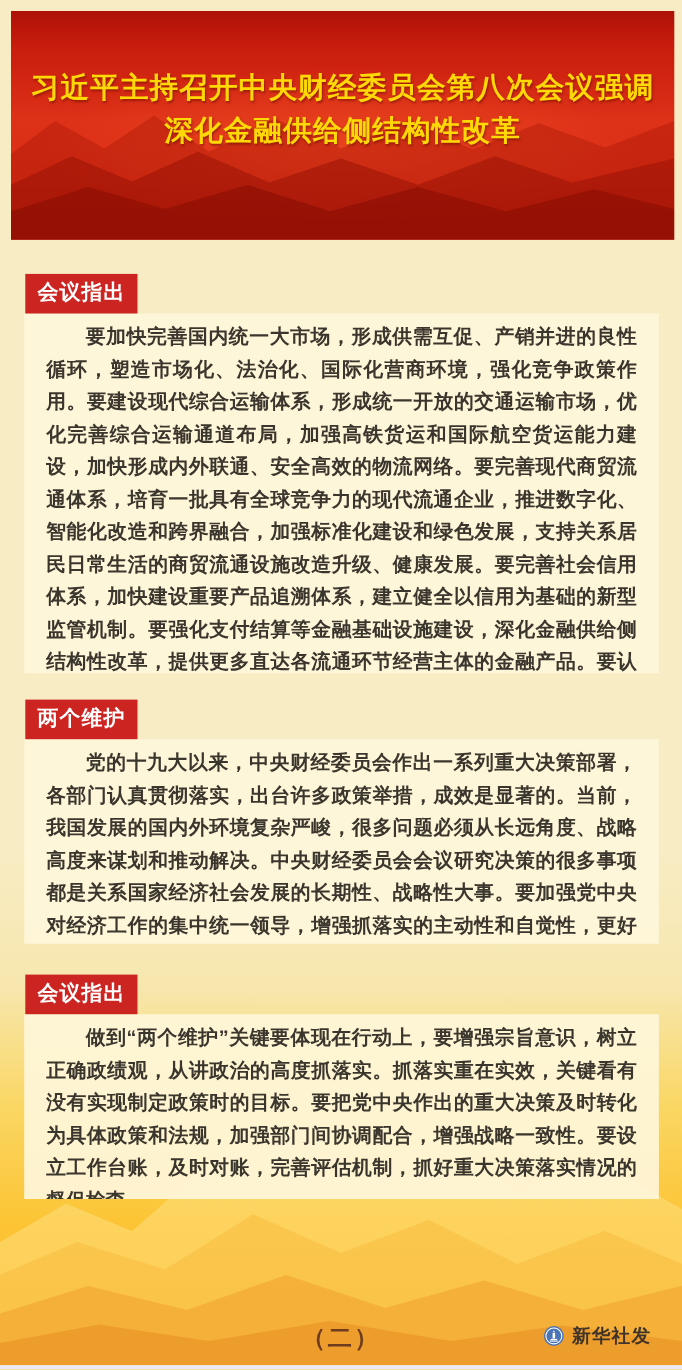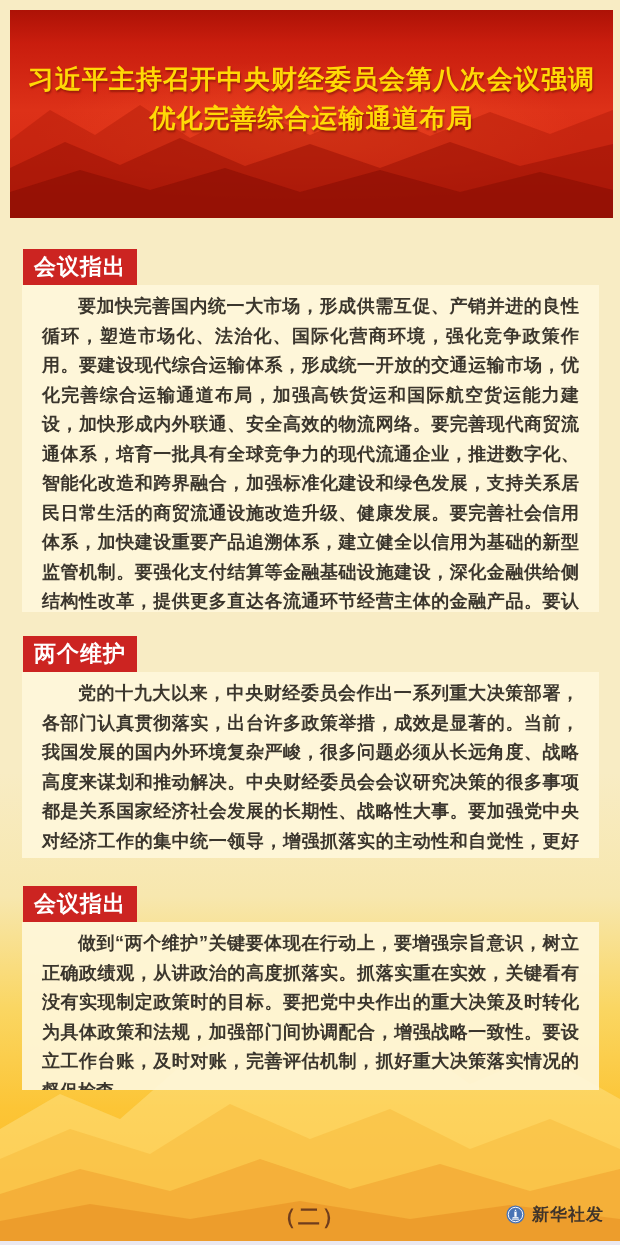--- a/index.html
+++ b/index.html
@@ -39,21 +39,21 @@
     letter-spacing:1px;
     text-shadow:1px 2px 2px rgba(110,15,0,.55);
     white-space:nowrap;
   }
   
   .badge{
     position:absolute; left:23px;
     height:36px;
     background:#cc2421;
     color:#ffffff;
-    font-size:22px;
+    font-size:19px;
     font-weight:bold;
     letter-spacing:1px;
     line-height:36px;
     padding:0 11px;
     box-sizing:border-box;
     z-index:3;
   }
   .content-box{
     position:absolute; left:22px; width:577px;
     background:rgba(254,246,218,.92);
@@ -87,21 +87,21 @@
     position:absolute; top:1202px; left:50%;
     transform:translateX(-50%);
     color:#6f3d1d;
     font-size:22px;
     font-weight:bold;
     letter-spacing:2px;
     z-index:4;
     white-space:nowrap;
   }
   .footer-credit{
-    position:absolute; top:1203px; right:16px;
+    position:absolute; top:1203px; right:28px;
     display:flex; align-items:center; gap:7px;
     z-index:4;
     font-family:Liberation Mono, monospace;
   }
   .xinhua-logo{
     width:19px; height:19px; display:block;
   }
   .credit-text{
     color:#40342a;
     font-size:17px;
@@ -120,21 +120,21 @@
 <div class="page">
 
   <div class="banner">
     <svg class="banner-mountains" viewBox="0 0 603 208" preserveAspectRatio="none" aria-hidden="true">
       <path d="M0,130 L40,100 L85,125 L130,95 L180,128 L240,98 L300,125 L360,100 L420,126 L480,102 L540,124 L603,100 L603,208 L0,208 Z" fill="#b01a09" opacity="0.45"></path>
       <path d="M0,158 L55,132 L110,155 L170,128 L235,156 L300,134 L370,158 L440,132 L510,156 L603,134 L603,208 L0,208 Z" fill="#9a1205" opacity="0.55"></path>
       <path d="M0,182 L70,160 L140,180 L215,158 L290,182 L370,160 L450,182 L530,162 L603,180 L603,208 L0,208 Z" fill="#880e03" opacity="0.6"></path>
     </svg>
     <div class="banner-titles">
       <div class="banner-title-line">习近平主持召开中央财经委员会第八次会议强调</div>
-      <div class="banner-title-line">优化完善综合运输通道布局</div>
+      <div class="banner-title-line">深化金融供给侧结构性改革</div>
     </div>
   </div>
 
   <svg class="bottom-mountains" viewBox="0 0 620 232" preserveAspectRatio="none" aria-hidden="true">
     <path d="M0,120 L60,85 L120,110 L200,40 L260,10 L330,55 L400,25 L470,75 L540,45 L620,90 L620,232 L0,232 Z" fill="#fde186" opacity="0.50"></path>
     <path d="M0,150 L70,120 L150,145 L230,95 L310,130 L390,100 L470,140 L550,110 L620,140 L620,232 L0,232 Z" fill="#f8bc3e" opacity="0.55"></path>
     <path d="M0,185 L80,160 L170,182 L260,150 L350,180 L440,155 L530,182 L620,160 L620,232 L0,232 Z" fill="#f0a02e" opacity="0.55"></path>
     <path d="M0,212 L90,195 L190,210 L300,192 L410,210 L510,196 L620,210 L620,232 L0,232 Z" fill="#e89124" opacity="0.6"></path>
   </svg>
 

